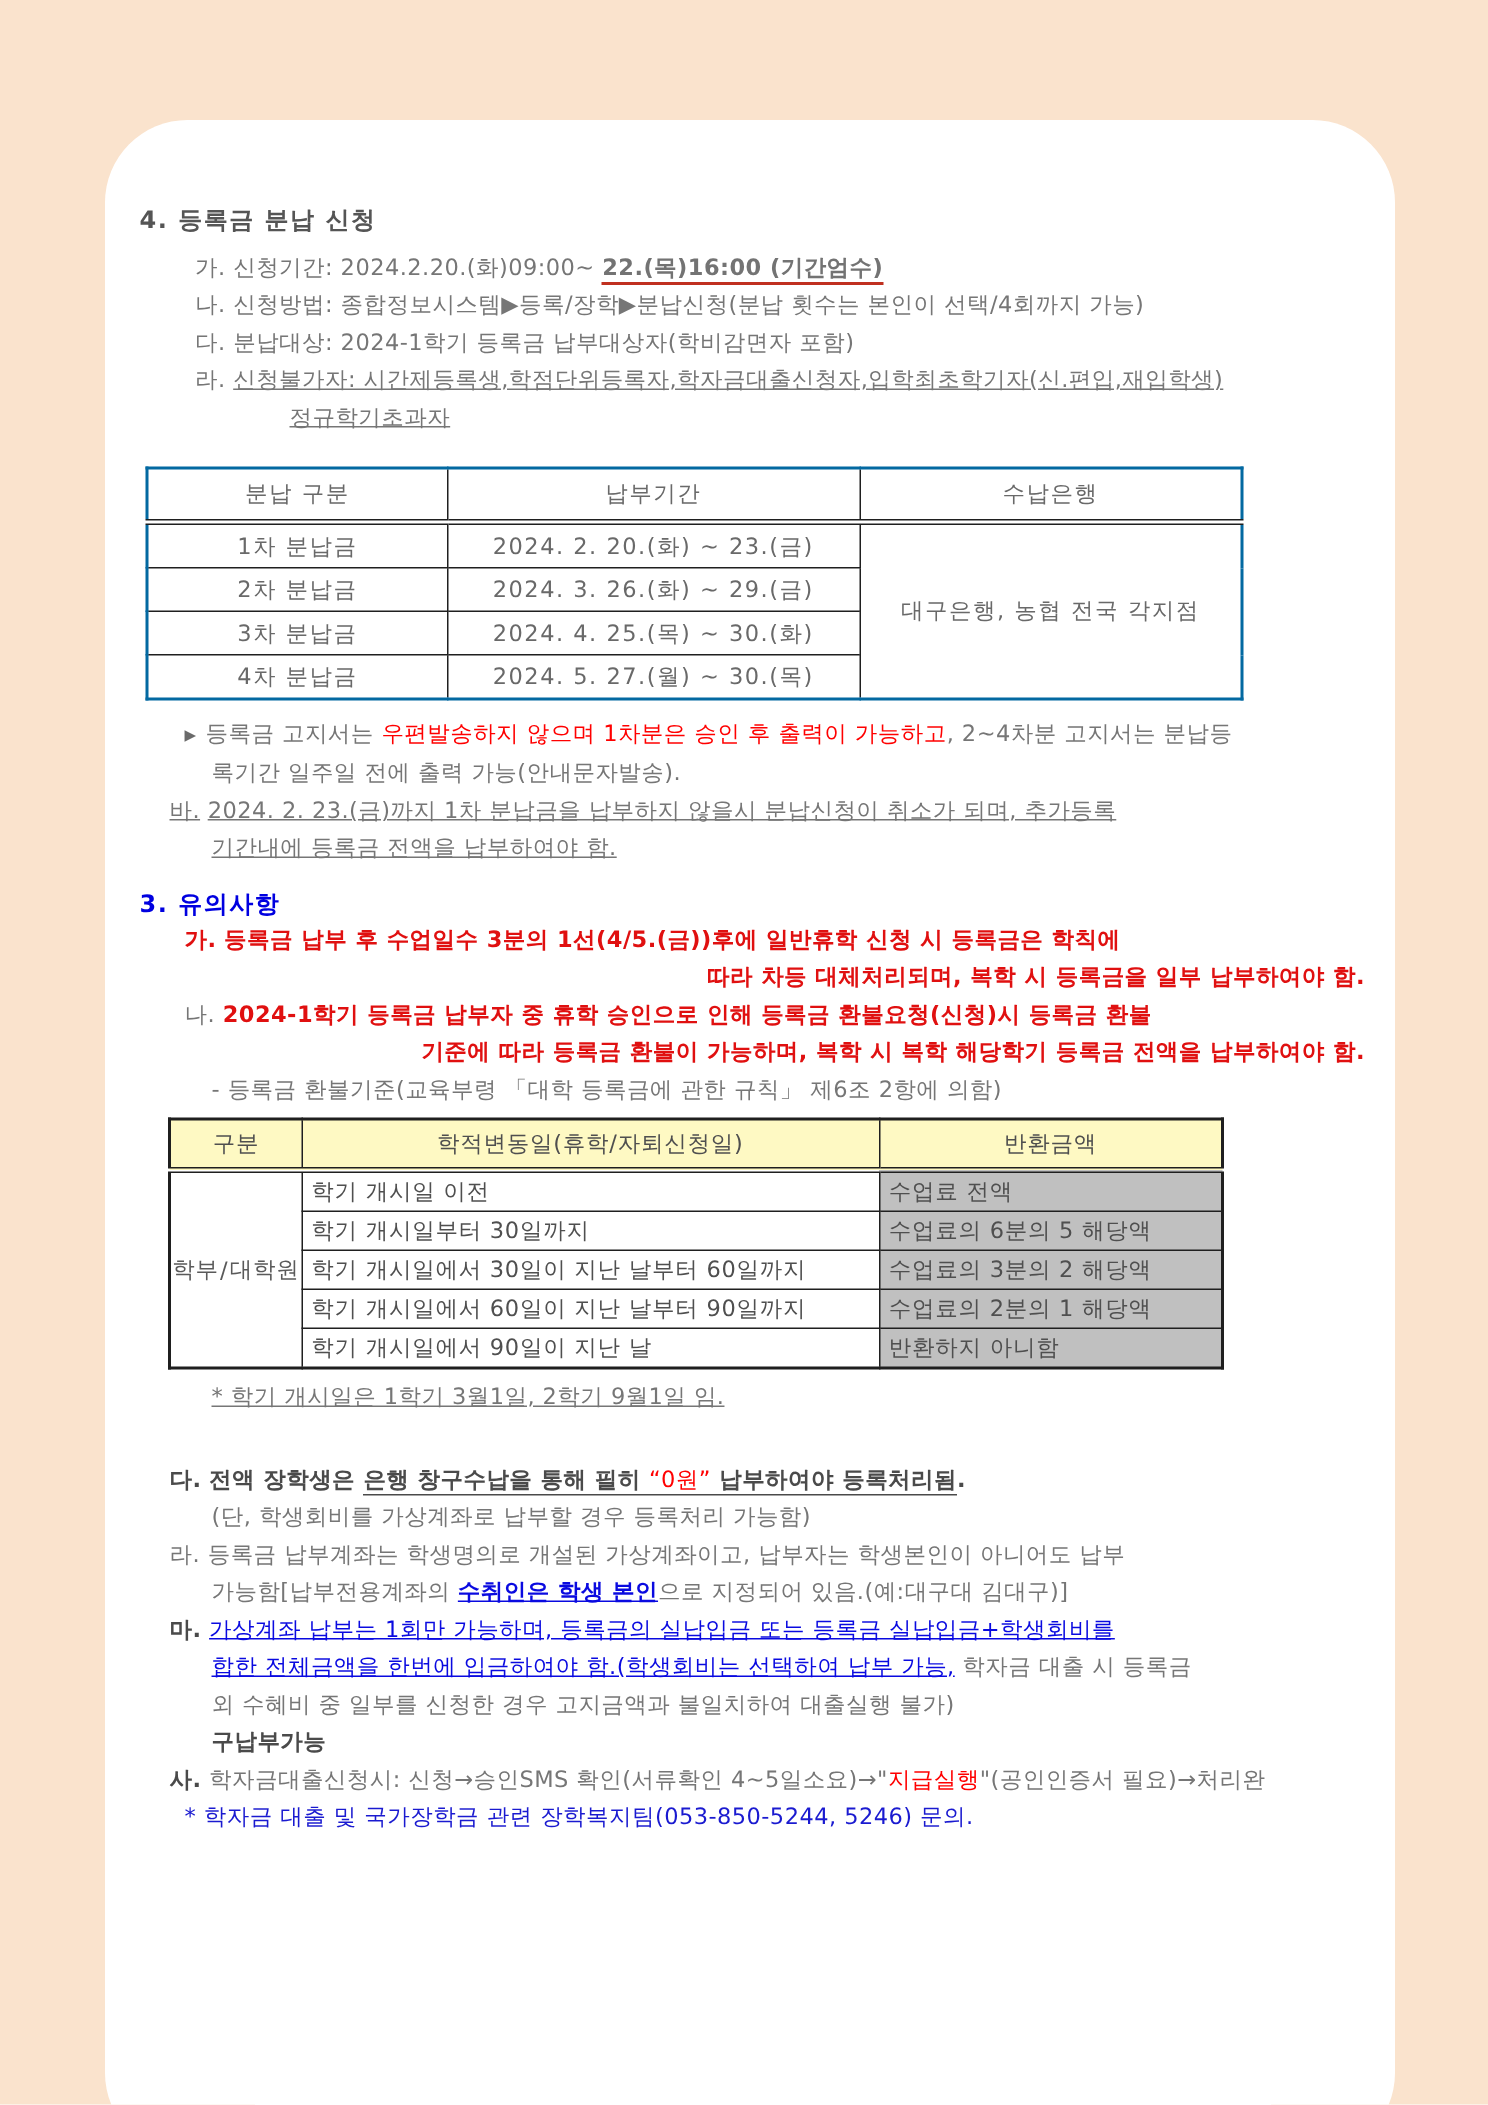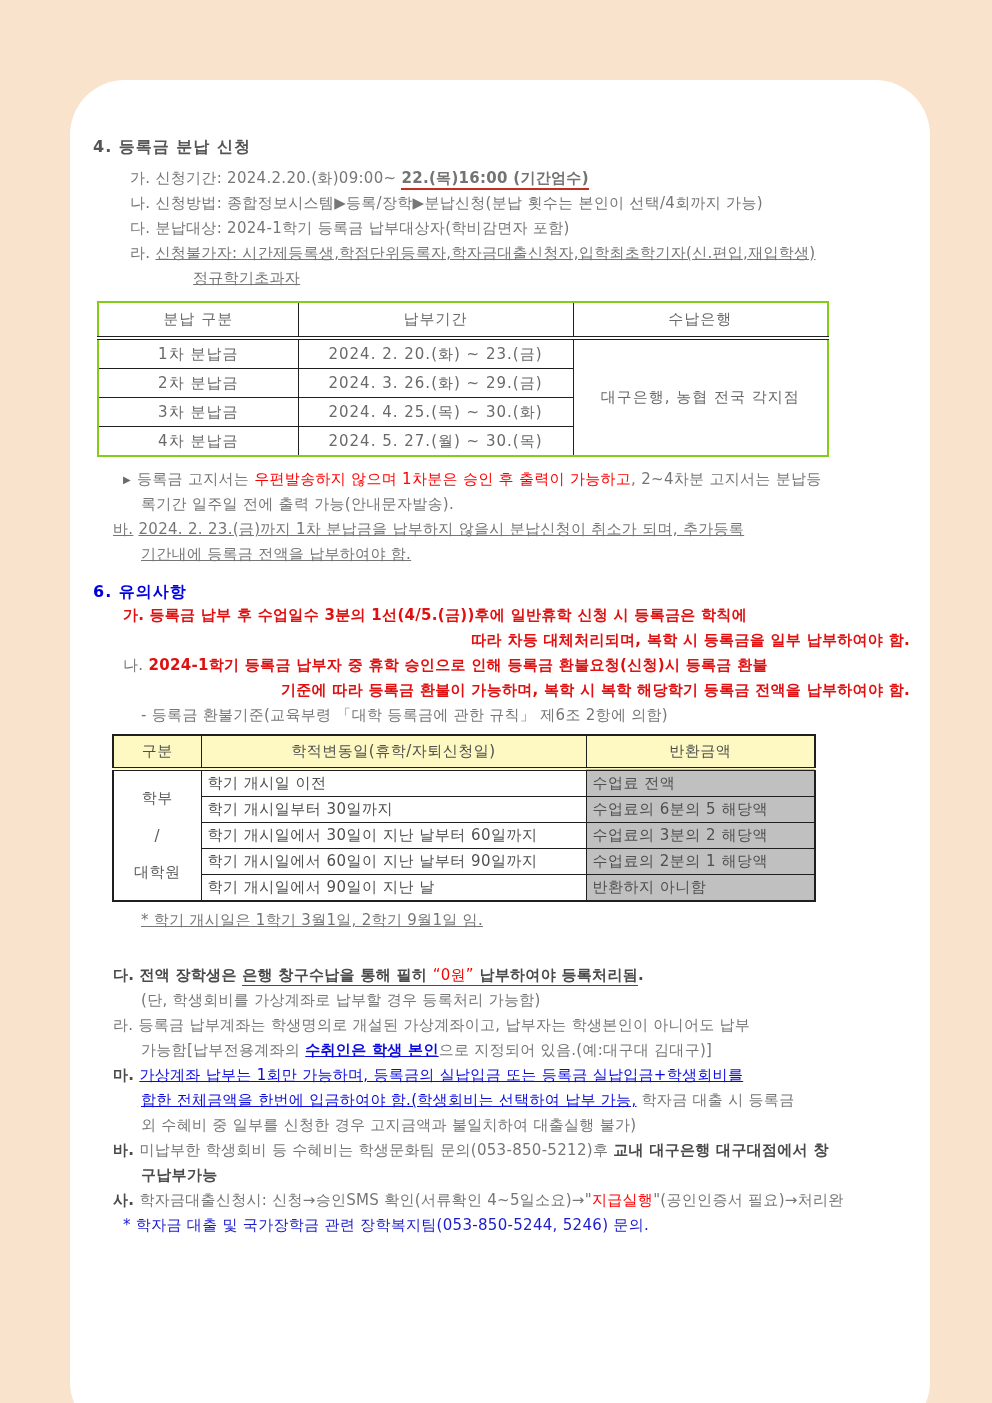--- a/index.html
+++ b/index.html
@@ -41,31 +41,31 @@
   .red-b{color:#ff0000;font-weight:normal;}
   .blue-u{color:#0a0ae0;text-decoration:underline;}
   .blue-bu{color:#0a0ae0;font-weight:bold;text-decoration:underline;}
   .blue-t{color:#1a1ad0;}
   .dark-b{color:#4a4a4a;font-weight:bold;}
   .u-dark{border-bottom:1.5px solid #4a4a4a;padding-bottom:1px;}
   .bullet-glyph{font-size:10px;color:#6a6a6a;vertical-align:1px;margin-right:6px;}
   .red-line{color:#e01010;font-weight:bold;}
   
   table{border-collapse:collapse;table-layout:fixed;}
-  .t1{width:730px;margin:10px 0 0 4px;border:2px solid #84cc16;}
+  .t1{width:730px;margin:20px 0 0 4px;border:2px solid #0369a1;}
   .t1 th,.t1 td{border:1px solid #1f1f1f;font-size:15px;color:#696969;text-align:center;font-weight:normal;letter-spacing:1px;}
   .t1 th{height:31px;border-bottom:4px double #1f1f1f;}
   .t1 td{height:26px;}
   .t2{width:702px;margin:6px 0 0 19px;border:2px solid #1f1f1f;}
   .t2 th,.t2 td{border:1px solid #1f1f1f;font-size:15px;color:#4f4f4f;font-weight:normal;letter-spacing:0.5px;}
   .t2 th{height:29px;background:#fef9c3;text-align:center;border-bottom:4px double #1f1f1f;}
   .t2 td{height:25px;text-align:left;padding:0 6px;}
   .t2 td.grp{text-align:center;padding:0;}
   .t2 td.amt{background:#c0c0c0;}
-  .grp-inner{display:flex;flex-direction:column;justify-content:space-evenly;height:100%;align-items:center;color:#5a5a5a;}
+  .grp-inner{display:flex;flex-direction:row;justify-content:space-evenly;height:100%;align-items:center;color:#5a5a5a;}
   .notes-block{margin-top:30px;}
   .mt-notice{margin-top:10px;}
   .mt-star{margin-top:6px;}
 </style>
 </head>
 <body>
 
 <div class="card">
 
   <div class="line title4">4. 등록금 분납 신청</div>
@@ -131,21 +131,21 @@
   <div class="line ind-c">록기간 일주일 전에 출력 가능(안내문자발송).</div>
 
   <div class="line ind-a">
     <span class="u">바.</span>
     <span class="u">2024. 2. 23.(금)까지 1차 분납금을 납부하지 않을시 분납신청이 취소가 되며, 추가등록</span>
   </div>
   <div class="line ind-c">
     <span class="u">기간내에 등록금 전액을 납부하여야 함.</span>
   </div>
 
-  <div class="line title5">6. 유의사항</div>
+  <div class="line title5">3. 유의사항</div>
 
   <div class="line ind-f">
     <span class="red-line">가.</span>
     <span class="red-line">등록금 납부 후 수업일수 3분의 1선(4/5.(금))후에 일반휴학 신청 시 등록금은 학칙에</span>
   </div>
   <div class="line ind-e">
     <span class="red-line">따라 차등 대체처리되며, 복학 시 등록금을 일부 납부하여야 함.</span>
   </div>
   <div class="line ind-f">
     <span>나.</span>
@@ -219,24 +219,20 @@
 
     <div class="line ind-a">
       <span class="dark-b">마.</span>
       <span class="blue-u">가상계좌 납부는 1회만 가능하며, 등록금의 실납입금 또는 등록금 실납입금+학생회비를</span>
     </div>
     <div class="line ind-c">
       <span class="blue-u">합한 전체금액을 한번에 입금하여야 함.(학생회비는 선택하여 납부 가능,</span><span> 학자금 대출 시 등록금</span>
     </div>
     <div class="line ind-c">외 수혜비 중 일부를 신청한 경우 고지금액과 불일치하여 대출실행 불가)</div>
 
-    <div class="line ind-a">
-      <span class="dark-b">바.</span>
-      <span>미납부한 학생회비 등 수혜비는 학생문화팀 문의(053-850-5212)후 </span><span class="dark-b">교내 대구은행 대구대점에서 창</span>
-    </div>
     <div class="line ind-c">
       <span class="dark-b">구납부가능</span>
     </div>
 
     <div class="line ind-a">
       <span class="dark-b">사.</span>
       <span>학자금대출신청시: 신청→승인SMS 확인(서류확인 4~5일소요)→"</span><span class="red-b">지급실행</span><span>"(공인인증서 필요)→처리완</span>
     </div>
 
     <div class="line ind-f">

